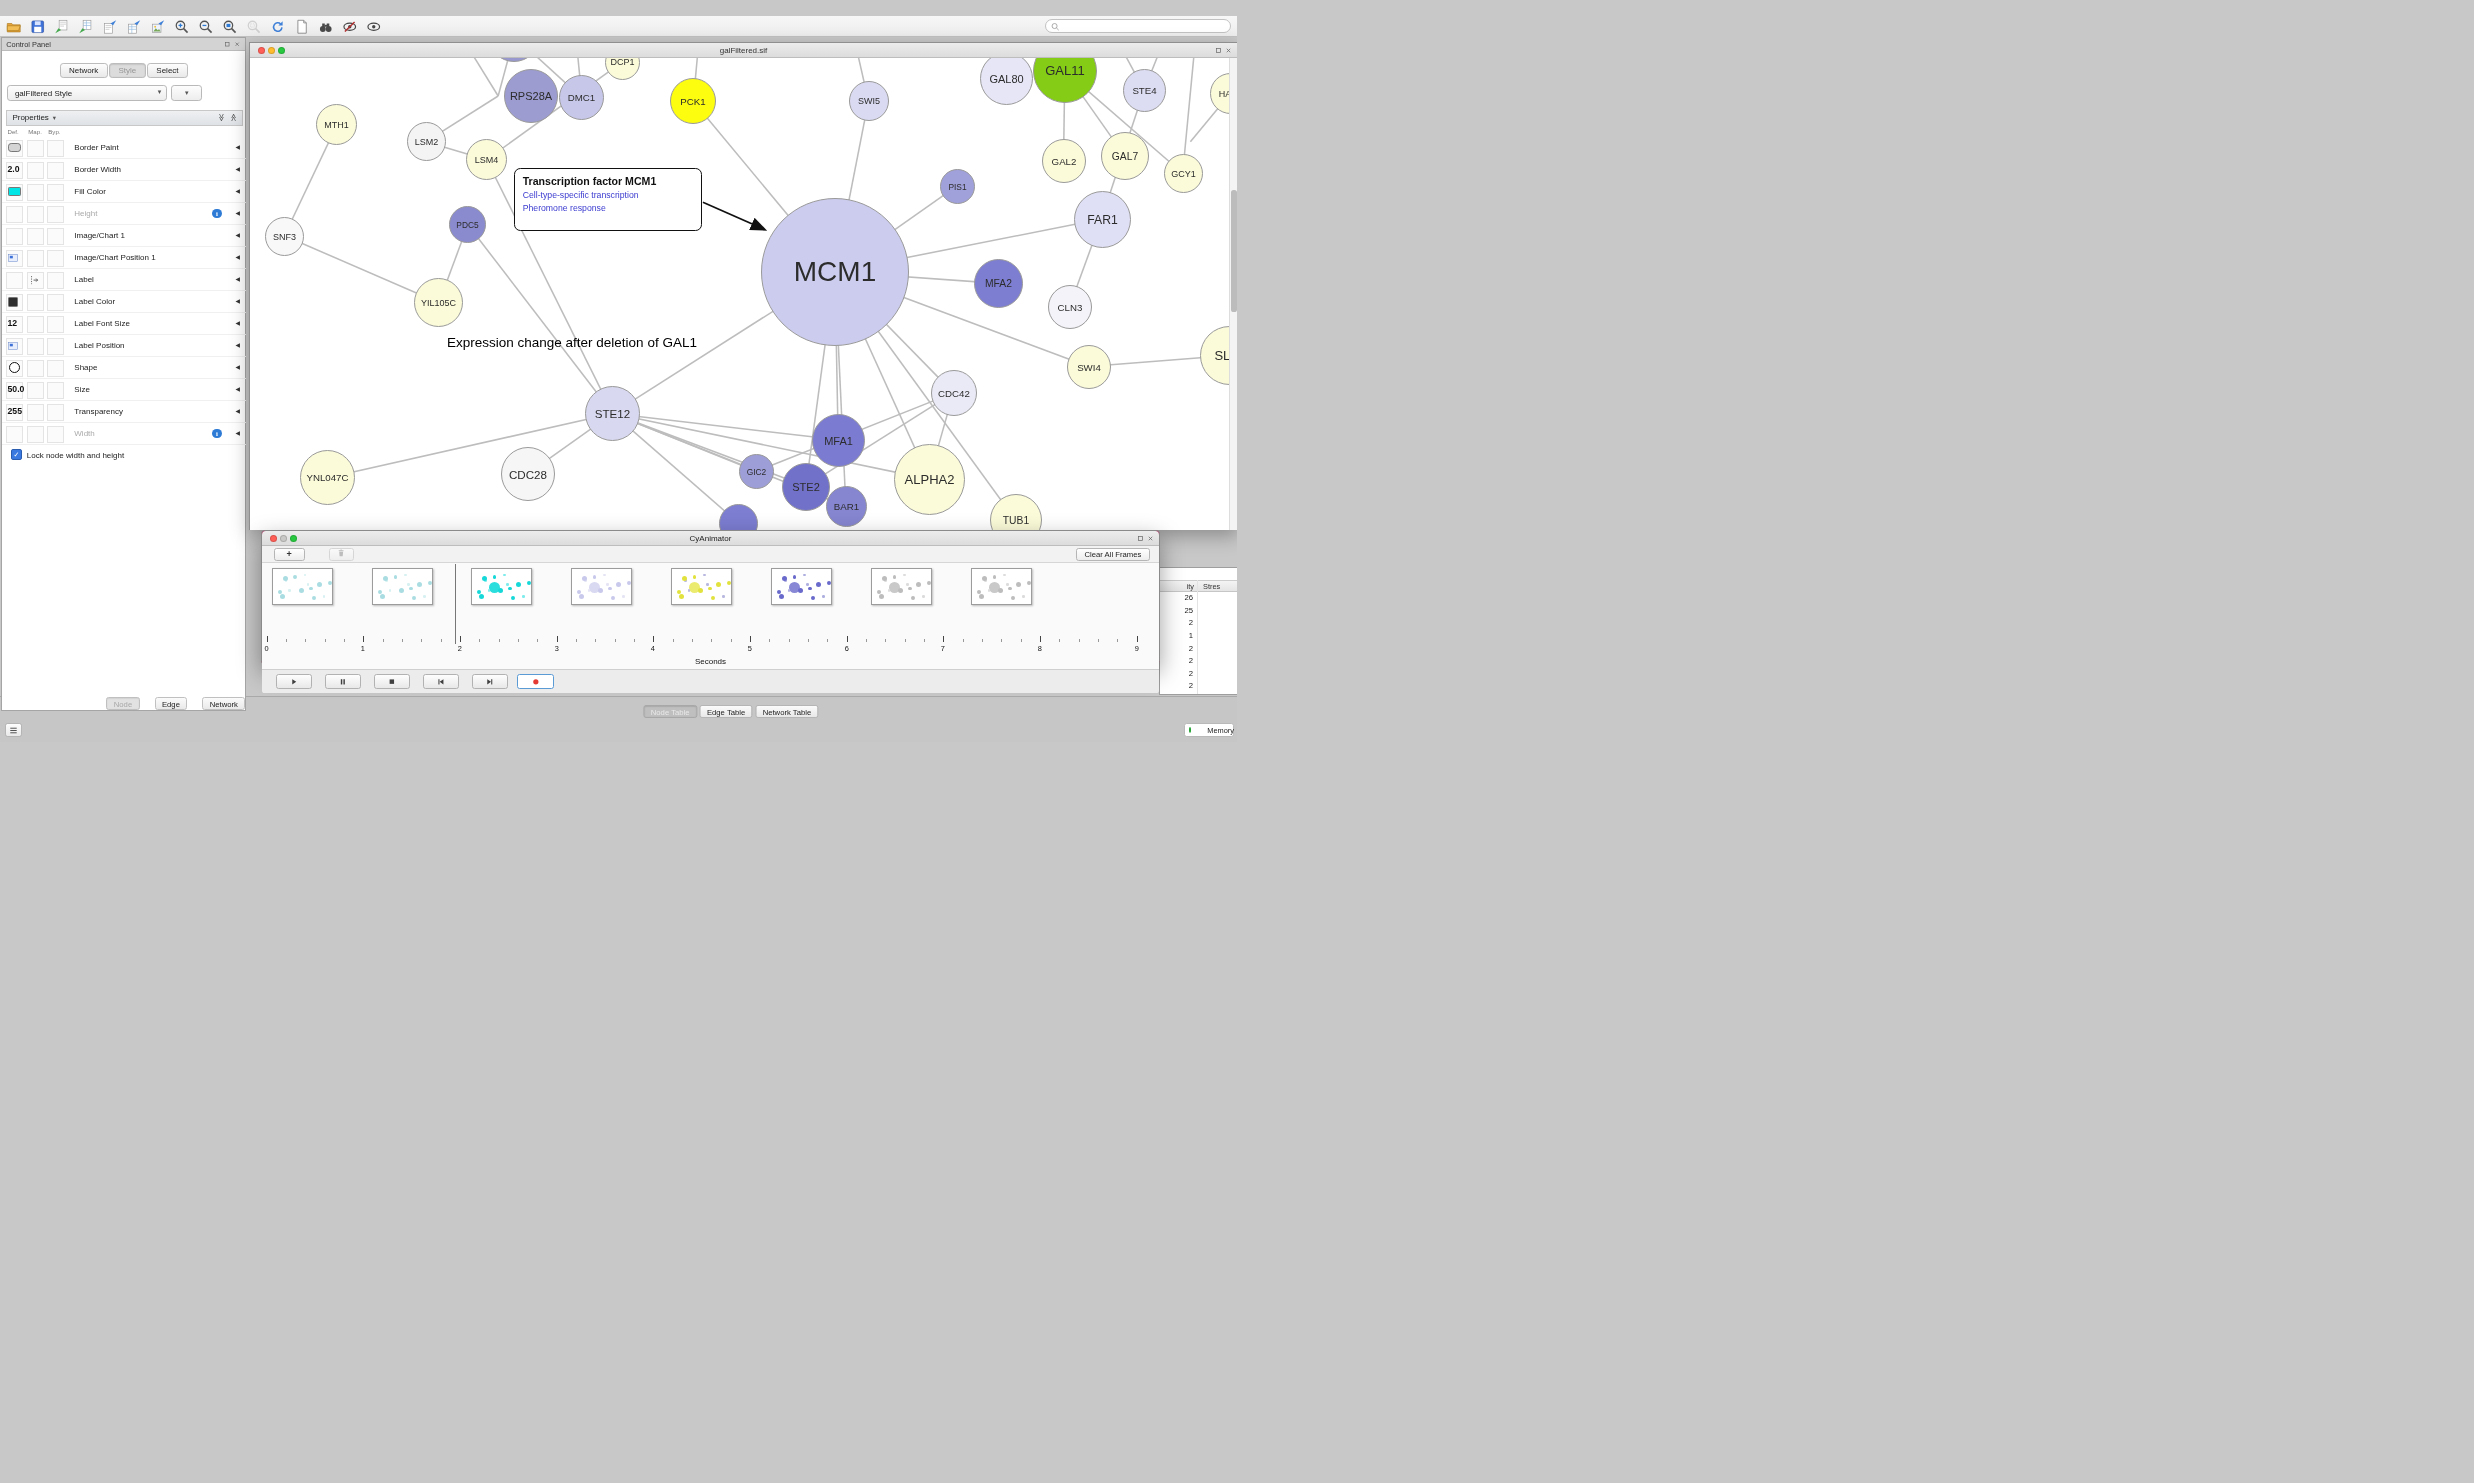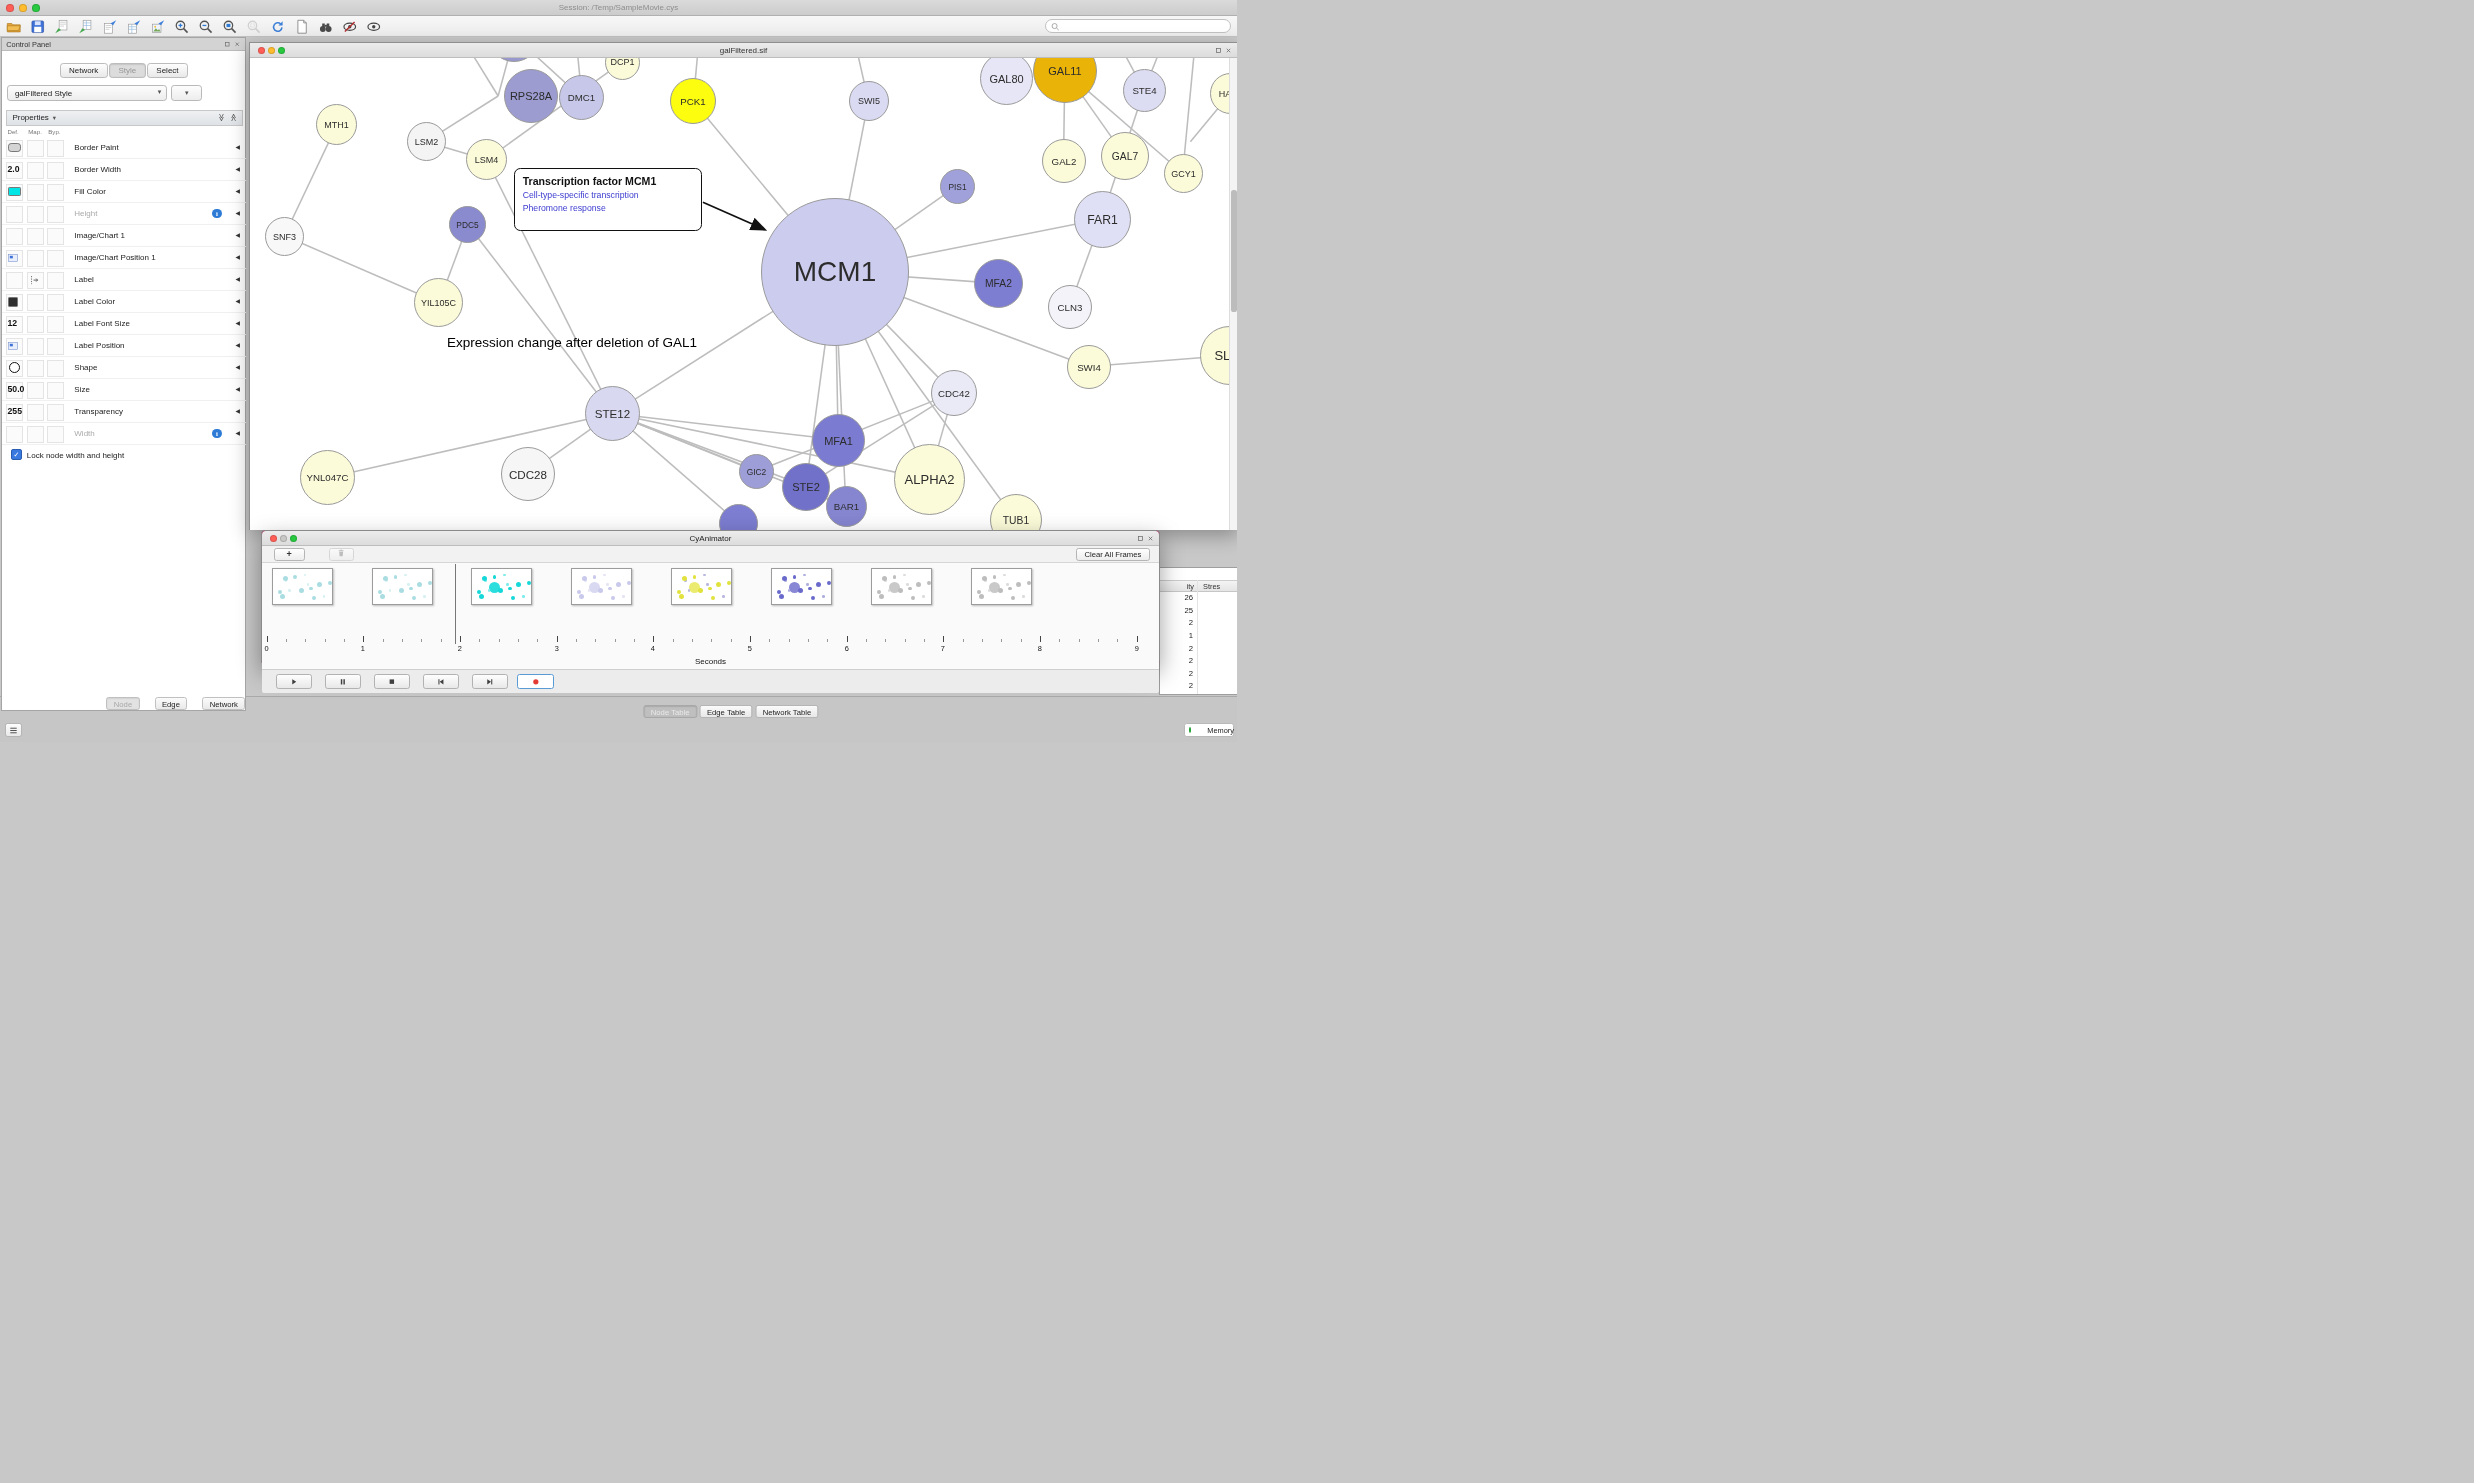--- a/index.html
+++ b/index.html
@@ -112,26 +112,20 @@
 .btab.dim{background:#bfbfbf;color:#e9e9e9;border-color:#a8a8a8;box-shadow:inset 0 0.6px 1.3px rgba(0,0,0,.2)}
 #grid-btn{position:absolute;left:5.2px;top:26.4px;width:17px;height:14px;background:linear-gradient(#fdfdfd,#e9e9e9);border:0.6px solid #b5b5b5;border-radius:2.6px;display:flex;align-items:center;justify-content:center}
 #memory-btn{position:absolute;right:3.2px;top:26.4px;width:50px;height:13.5px;background:#fff;border:0.6px solid #b9b9b9;border-radius:2.6px;font-size:7.4px;color:#222;display:flex;align-items:center;gap:16px;padding-left:4.5px}
 #mem-dot{width:5.8px;height:5.8px;border-radius:50%;background:#2ecc40;border:0.6px solid #1f9e2f}
 </style>
 </head>
 <body>
 
 <div id="app">
 
-  <div id="menubar">
-    <span class="tl tl-red"></span>
-    <span class="tl tl-yellow"></span>
-    <span class="tl tl-green"></span>
-    <div id="menubar-title">Session: /Temp/SampleMovie.cys</div>
-  </div>
 
   <div id="toolbar">
     <div id="toolbar-buttons">
         <div class="tool-btn">
           <svg viewBox="0 0 24 24" width="15.5" height="15.5">
             <path d="M2 7h7l2 2h11v11H2z" fill="#e8a33c" stroke="#a87a1f"></path>
             <path d="M2 10.5h20l-2.5 7.5H2z" fill="#f3bd55" stroke="#a87a1f"></path>
           </svg>
         </div>
         <div class="tool-btn">
@@ -490,21 +484,21 @@
           <line x1="1522" y1="55" x2="1460" y2="130" stroke="#bdbdbd" stroke-width="2.4"></line>
         </svg>
       <div id="nodes">
           <div class="node" style="left: 238px; top: -48px; width: 52px; height: 52px; background: rgb(152, 152, 207); font-size: 9px;"></div>
           <div class="node" style="left: 221px; top: 11px; width: 54px; height: 54px; background: rgb(156, 156, 209); font-size: 11px; margin-left: 33px;">RPS28A</div>
           <div class="node" style="left: 355px; top: -13.5px; width: 35px; height: 35px; background: rgb(251, 251, 217); font-size: 9px;">DCP1</div>
           <div class="node" style="left: 309px; top: 17.4px; width: 45px; height: 45px; background: rgb(199, 199, 234); font-size: 9.7px;">DMC1</div>
           <div class="node" style="left: 420px; top: 20px; width: 46px; height: 46px; background: rgb(253, 253, 16); font-size: 9.7px;">PCK1</div>
           <div class="node" style="left: 599px; top: 23px; width: 40px; height: 40px; background: rgb(218, 218, 242); font-size: 9px;">SWI5</div>
           <div class="node" style="left: 730px; top: -5.8px; width: 53px; height: 53px; background: rgb(230, 230, 247); font-size: 11px;">GAL80</div>
-          <div class="node" style="left: 783px; top: -19.3px; width: 64px; height: 64px; background: #eab308; font-size: 11px;">GAL11</div>
+          <div class="node" style="left: 783px; top: -19.3px; width: 64px; height: 64px; background: #84cc16; font-size: 13px;">GAL11</div>
           <div class="node" style="left: 873px; top: 11px; width: 43px; height: 43px; background: rgb(220, 220, 242); font-size: 9.7px;">STE4</div>
           <div class="node" style="left: 960px; top: 15px; width: 41px; height: 41px; background: rgb(251, 251, 217); font-size: 9px;">HAP1</div>
           <div class="node" style="left: 66px; top: 46px; width: 41px; height: 41px; background: rgb(251, 251, 217); font-size: 9px;">MTH1</div>
           <div class="node" style="left: 157px; top: 64px; width: 39px; height: 39px; background: rgb(244, 244, 245); font-size: 9px;">LSM2</div>
           <div class="node" style="left: 216px; top: 81px; width: 41px; height: 41px; background: rgb(251, 251, 217); font-size: 9px;">LSM4</div>
           <div class="node" style="left: 792px; top: 81px; width: 44px; height: 44px; background: rgb(251, 251, 217); font-size: 9.7px;">GAL2</div>
           <div class="node" style="left: 851px; top: 74px; width: 48px; height: 48px; background: rgb(251, 251, 217); font-size: 10.3px;">GAL7</div>
           <div class="node" style="left: 914px; top: 96px; width: 39px; height: 39px; background: rgb(251, 251, 217); font-size: 9px;">GCY1</div>
           <div class="node" style="left: 690px; top: 111px; width: 35px; height: 35px; background: rgb(160, 160, 218); font-size: 8.4px;">PIS1</div>
           <div class="node" style="left: 824px; top: 133px; width: 57px; height: 57px; background: rgb(223, 223, 245); font-size: 12.2px;">FAR1</div>

